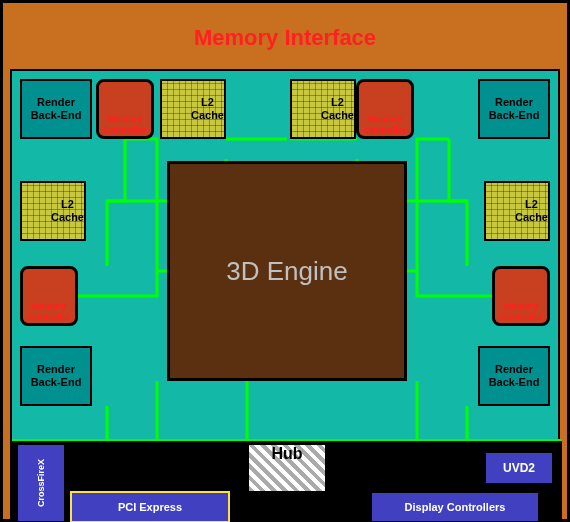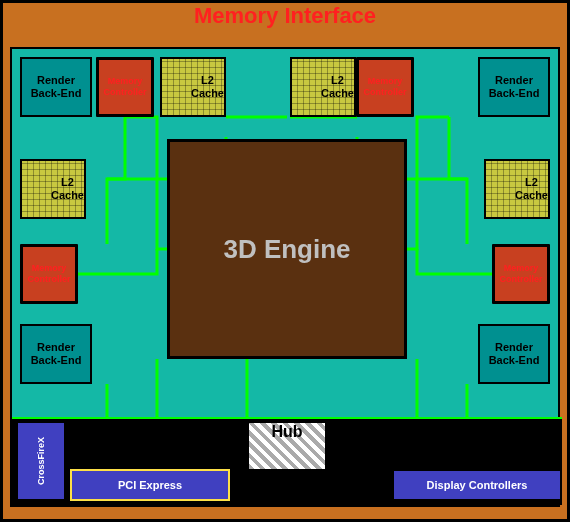--- a/index.html
+++ b/index.html
@@ -20,21 +20,21 @@
       display: flex;
       flex-direction: column;
       align-items: center;
     }
 
     .memory-interface-title {
       color: #ff2020;
       font-size: 22px;
       font-weight: bold;
       text-align: center;
-      padding-top: 0;
+      padding-top: 22px;
       width: 100%;
     }
 
     .main-area {
       width: 550px;
       height: 460px;
       background: #14b8a6;
       border: 2px solid #000;
       margin: 18px auto;
       position: relative;
@@ -61,24 +61,25 @@
       font-size: 10px;
       font-weight: bold;
       color: #000;
     }
 
     .memory-controller {
       width: 58px;
       height: 60px;
       background: #c84020;
       border: 3px solid #000;
-      border-radius: 1px;
+      border-radius: 8px;
       font-size: 9px;
       font-weight: bold;
       color: #ffff00;
+      justify-content: flex-end;
     }
 
     .l2-cache {
       width: 66px;
       height: 60px;
       background: #c8c840;
       border: 2px solid #000;
       font-size: 11px;
       font-weight: bold;
       color: #000;
@@ -109,21 +110,21 @@
       top: 90px;
       left: 155px;
       width: 240px;
       height: 220px;
       background: #5a3010;
       border: 3px solid #000;
       display: flex;
       align-items: center;
       justify-content: center;
       font-size: 26px;
-      font-weight: bold;
+      font-weight: normal;
       color: #c0c0c0;
     }
 
     
     .bottom-strip {
       position: absolute;
       bottom: 0;
       left: 0;
       width: 550px;
       height: 88px;
@@ -201,21 +202,21 @@
       align-items: center;
       justify-content: center;
       font-size: 11px;
       font-weight: bold;
       color: #fff;
     }
 
     .display-ctrl-box {
       position: absolute;
       bottom: 4px;
-      right: 0;
+      right: 22px;
       width: 170px;
       height: 32px;
       background: #4040c0;
       border: 2px solid #000;
       display: flex;
       align-items: center;
       justify-content: center;
       font-size: 11px;
       font-weight: bold;
       color: #fff;
@@ -350,20 +351,23 @@
     <div class="bottom-strip">
 
       <div class="crossfirex-box">
         <span>CrossFireX</span>
       </div>
 
       <div class="hub-box">
         <span>Hub</span>
       </div>
 
+      <div class="uvd2-box">
+        <span>UVD2</span>
+      </div>
 
       <div class="pci-box">
         <span>PCI Express</span>
       </div>
 
       <div class="display-ctrl-box">
         <span>Display Controllers</span>
       </div>
     </div>
   </div>

